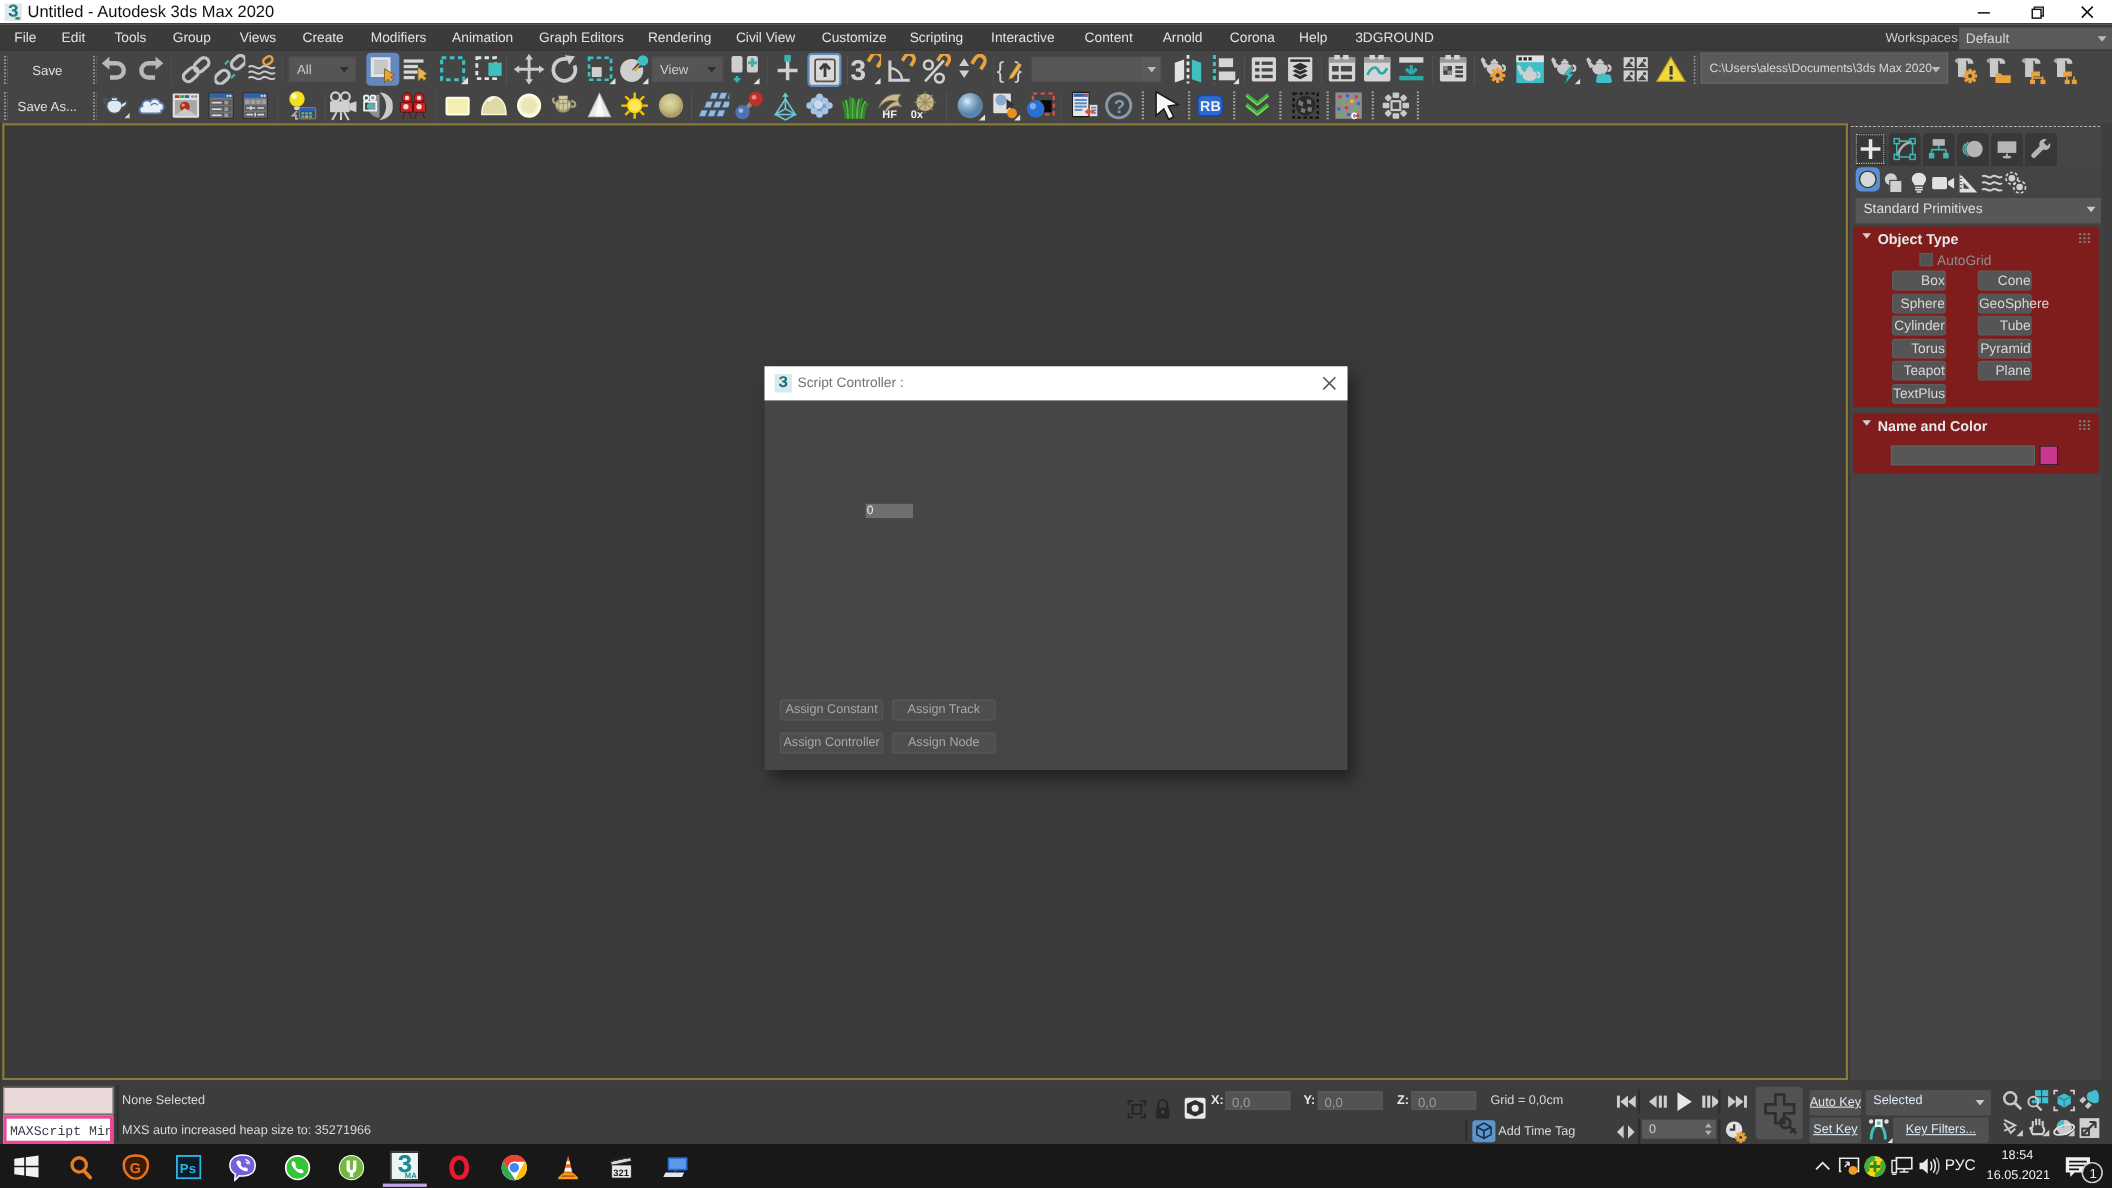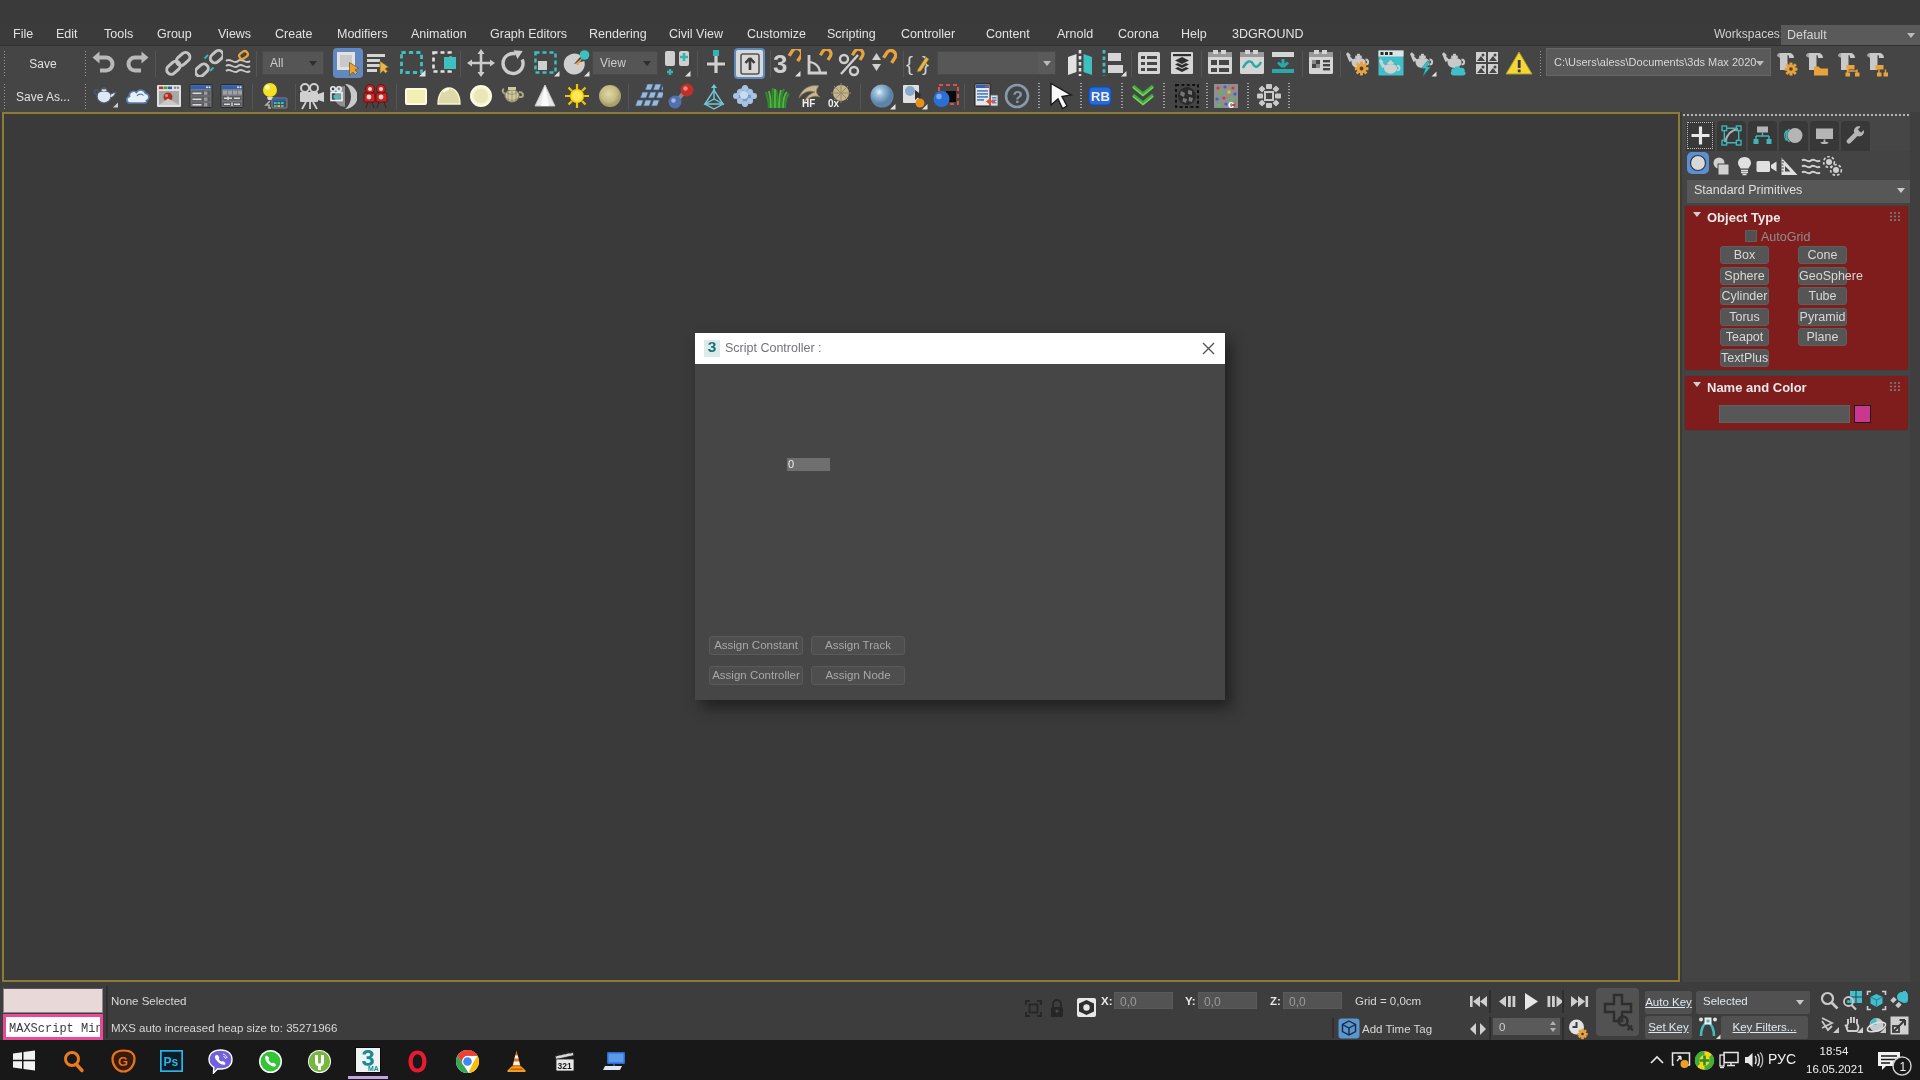--- a/index.html
+++ b/index.html
@@ -29,55 +29,73 @@
 .grip { position:absolute; width:4px; height:56px; background-image:radial-gradient(#9a9a9a 30%, transparent 32%); background-size:3px 3px; }
 
 
 #viewport { position:absolute; top:112px; left:2px; width:1678px; height:870px; background:#3a3a3a; border:2px solid #8b7b35; }
 
 
 #cmdpanel { position:absolute; top:112px; left:1682px; width:238px; height:870px; background:#464646; }
 .tab { position:absolute; top:9px; width:29px; height:30px; background:#383838; border-radius:4px 4px 0 0; }
 .rollout { position:absolute; left:2px; width:225px; background:#7f1d1d; border-radius:3px; border:1px solid #404040; }
 .rollout .hdr { position:absolute; left:22px; top:4px; font-weight:bold; font-size:13px; color:#e8e8e8; }
-.cpbtn { position:absolute; width:49px; height:18px; background:#555555; border:1px solid #5e5e5e; border-radius:3px; color:#d8d8d8; font-size:12.5px; text-align:center; line-height:16px; }
+.cpbtn { position:absolute; width:49px; height:18px; background:#555555; border:1px solid #5e5e5e; border-radius:3px; color:#d8d8d8; font-size:12.5px; text-align:right; line-height:16px; }
 
 
 #statusbar { position:absolute; top:982px; left:0; width:1920px; height:58px; background:#3d3d3d; font-size:11.5px; color:#d8d8d8; }
 .sfield { position:absolute; height:17px; background:#535353; border:1px solid #5a5a5a; color:#9a9a9a; }
 .skbtn { position:absolute; height:23px; background:#515151; border-radius:2px; color:#dde8f2; text-align:center; font-size:11.5px; white-space:nowrap; overflow:hidden;text-decoration:underline; }
 
 
 #taskbar { position:absolute; top:1040px; left:0; width:1920px; height:40px; background:#181818; }
 
 
 #dialog { position:absolute; left:695px; top:333px; width:530px; height:367px; background:#464646; box-shadow:6px 8px 14px rgba(0,0,0,0.45); }
 #dialog .dtitle { position:absolute; top:0; left:0; width:100%; height:31px; background:#ffffff; }
 #dialog .dtitle .txt { position:absolute; left:30px; top:8px; font-size:12.5px; color:#73737b; }
 .dlgbtn { position:absolute; width:94px; height:19px; background:#4e4e4e; border:1px solid #5a5a5a; border-radius:3px; color:#a8a8a8; font-size:11.5px; text-align:center; line-height:17px; }
 </style>
 </head>
 <body>
 <div id="screen">
+  <div id="titlebar">
+    <svg class="appicon" width="16" height="16" viewBox="0 0 16 16">
+        <rect width="16" height="16" fill="#dfeaea"></rect>
+        <path d="M 8 1 C 5.5 1 4 2.2 4 4.2 L 6.4 4.2 C 6.4 3.4 7 2.9 8 2.9 C 9 2.9 9.6 3.4 9.6 4.2 C 9.6 5.1 9 5.5 7.8 5.5 L 7 5.5 L 7 7.4 L 7.9 7.4 C 9.2 7.4 9.8 7.9 9.8 8.9 C 9.8 9.8 9.1 10.4 8 10.4 C 6.9 10.4 6.2 9.8 6.2 8.8 L 3.8 8.8 C 3.8 11 5.4 12.3 8 12.3 C 10.5 12.3 12.2 11 12.2 9 C 12.2 7.7 11.5 6.8 10.2 6.4 C 11.3 6 12 5.1 12 4 C 12 2.2 10.4 1 8 1 Z" fill="#1b7b84"></path>
+        <rect x="10" y="12.5" width="4" height="2.4" fill="#2a8b94"></rect>
+      </svg>
+    <span class="title">Untitled - Autodesk 3ds Max 2020</span>
+    <svg class="wbtn" style="left:1781px;" width="45" height="21">
+        <rect x="17" y="11" width="11" height="1.4" fill="#111"></rect>
+      </svg>
+    <svg class="wbtn" style="left:1828px;" width="45" height="21">
+        <rect x="19.5" y="8.5" width="8" height="8" fill="none" stroke="#111" stroke-width="1.3"></rect>
+        <path d="M 21.5 8.5 L 21.5 6.5 L 29.5 6.5 L 29.5 14.5 L 27.5 14.5" fill="none" stroke="#111" stroke-width="1.3"></path>
+      </svg>
+    <svg class="wbtn" style="left:1875px;" width="45" height="21">
+        <path d="M 17.5 6 L 27.5 16 M 27.5 6 L 17.5 16" stroke="#111" stroke-width="1.4"></path>
+      </svg>
+  </div>
 
   <div id="menubar">
     <span class="mi" style="left:13px">File</span>
     <span class="mi" style="left:56px">Edit</span>
     <span class="mi" style="left:104px">Tools</span>
     <span class="mi" style="left:157px">Group</span>
     <span class="mi" style="left:218px">Views</span>
     <span class="mi" style="left:275px">Create</span>
     <span class="mi" style="left:337px">Modifiers</span>
     <span class="mi" style="left:411px">Animation</span>
     <span class="mi" style="left:490px">Graph Editors</span>
     <span class="mi" style="left:589px">Rendering</span>
     <span class="mi" style="left:669px">Civil View</span>
     <span class="mi" style="left:747px">Customize</span>
     <span class="mi" style="left:827px">Scripting</span>
-    <span class="mi" style="left:901px">Controller</span>
+    <span class="mi" style="left:901px">Interactive</span>
     <span class="mi" style="left:986px">Content</span>
     <span class="mi" style="left:1057px">Arnold</span>
     <span class="mi" style="left:1118px">Corona</span>
     <span class="mi" style="left:1181px">Help</span>
     <span class="mi" style="left:1232px">3DGROUND</span>
     <span id="wslabel" style="left:1714px">Workspaces:</span>
     <div id="wsdrop">
         <span style="position:absolute;left:6px;top:3px;">Default</span>
         <span style="position:absolute;right:5px;top:8px;width:0;height:0;border-left:4px solid transparent;border-right:4px solid transparent;border-top:5px solid #bbb;"></span>
       </div>

